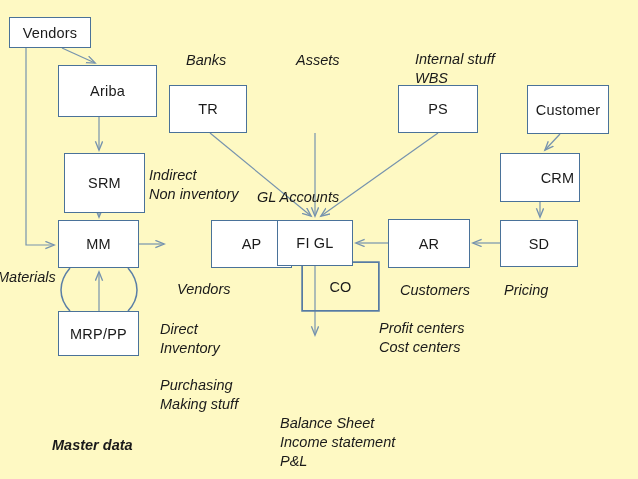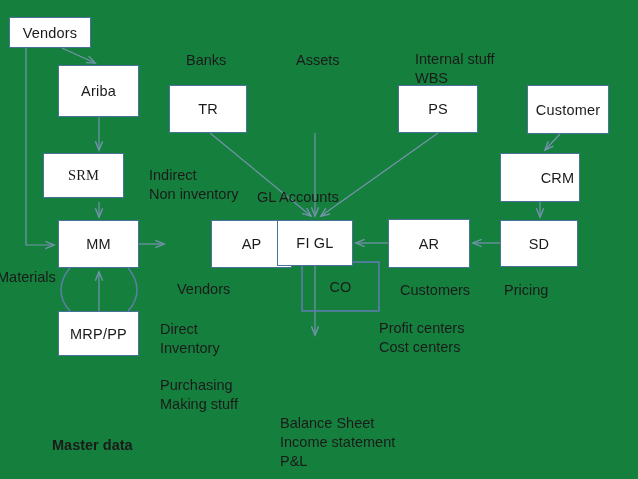--- a/index.html
+++ b/index.html
@@ -4,21 +4,21 @@
 <style>
   html, body {
     margin: 0;
     padding: 0;
     background: #ffffff;
   }
   #canvas {
     position: relative;
     width: 638px;
     height: 479px;
-    background: #15803d;
+    background: #fef9c3;
     overflow: hidden;
     font-family: "Liberation Sans", sans-serif;
   }
   .box {
     position: absolute;
     border: 1.6px solid #4a7299;
     background: #ffffff;
     box-sizing: border-box;
     display: flex;
     align-items: center;
@@ -28,20 +28,21 @@
     letter-spacing: 0.2px;
     z-index: 3;
   }
   .label {
     position: absolute;
     color: #1a1a1a;
     font-size: 14.5px;
     line-height: 19px;
     white-space: pre;
     z-index: 4;
+    font-style: italic;
   }
   .label.bold { font-weight: bold; }
   svg.links {
     position: absolute;
     left: 0;
     top: 0;
     width: 638px;
     height: 479px;
     z-index: 1;
     overflow: visible;
@@ -97,22 +98,22 @@
     <path class="ln" d="M540,202 L540,217" marker-end="url(#ah)"></path>
 
     <path class="ln" d="M500,243 L473,243" marker-end="url(#ah)"></path>
 
     <path class="ln" d="M388,243 L356,243" marker-end="url(#ah)"></path>
 
     <path class="ln" d="M315,266 L315,335" marker-end="url(#ah)"></path>
   </svg>
 
   <div class="box" style="left:9px;top:17px;width:82px;height:31px;">Vendors</div>
-  <div class="box" style="left:58px;top:65px;width:81px;height:52px;">Ariba</div>
-  <div class="box" style="left:43px;top:153px;width:81px;height:45px;font-family:Liberation Serif, serif;">SRM</div>
+  <div class="box" style="left:58px;top:65px;width:99px;height:52px;">Ariba</div>
+  <div class="box" style="left:64px;top:153px;width:81px;height:60px;">SRM</div>
   <div class="box" style="left:58px;top:220px;width:81px;height:48px;">MM</div>
   <div class="box" style="left:58px;top:311px;width:81px;height:45px;">MRP/PP</div>
   <div class="box" style="left:169px;top:85px;width:78px;height:48px;">TR</div>
   <div class="box" style="left:398px;top:85px;width:80px;height:48px;">PS</div>
   <div class="box" style="left:527px;top:85px;width:82px;height:49px;">Customer</div>
   <div class="box" style="left:500px;top:153px;width:80px;height:49px;padding-left:35px;">CRM</div>
   <div class="box" style="left:167px;top:220px;width:81px;height:48px;margin-left:44px;">AP</div>
   <div class="box" style="left:388px;top:219px;width:82px;height:49px;">AR</div>
   <div class="box" style="left:277px;top:220px;width:76px;height:46px;z-index:4;">FI GL</div>
   <div class="box" style="left:500px;top:220px;width:78px;height:47px;">SD</div>

